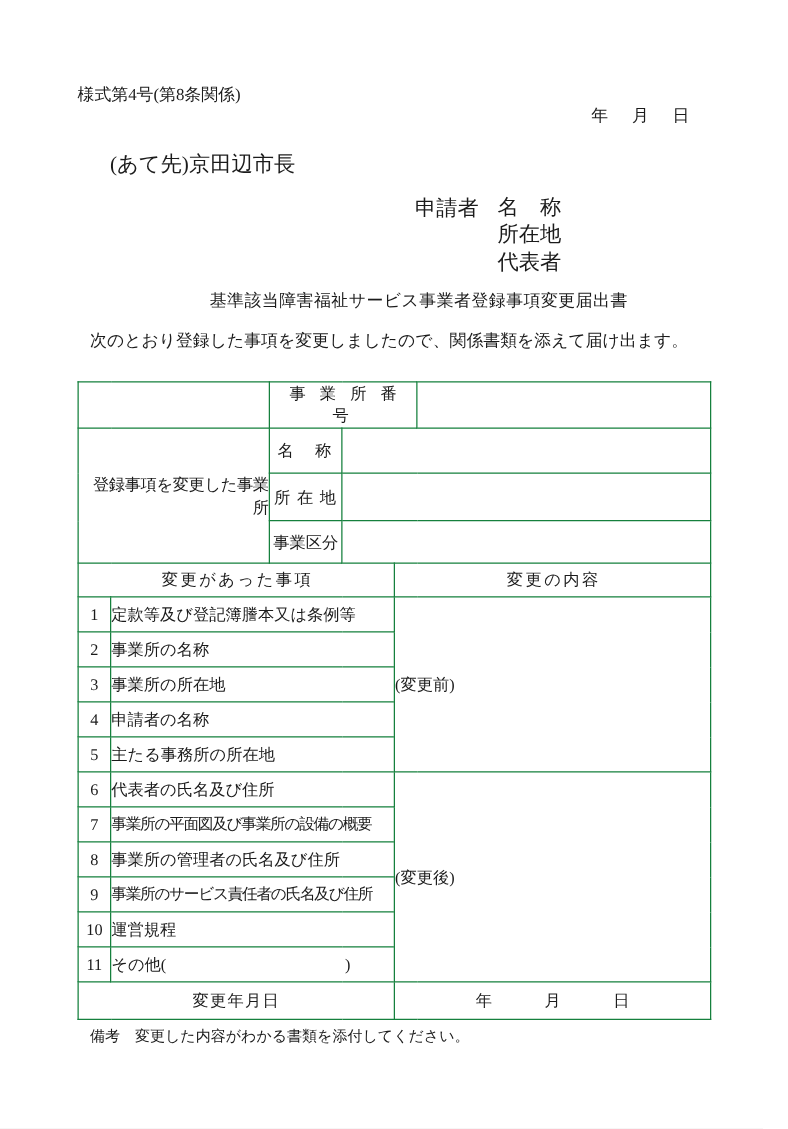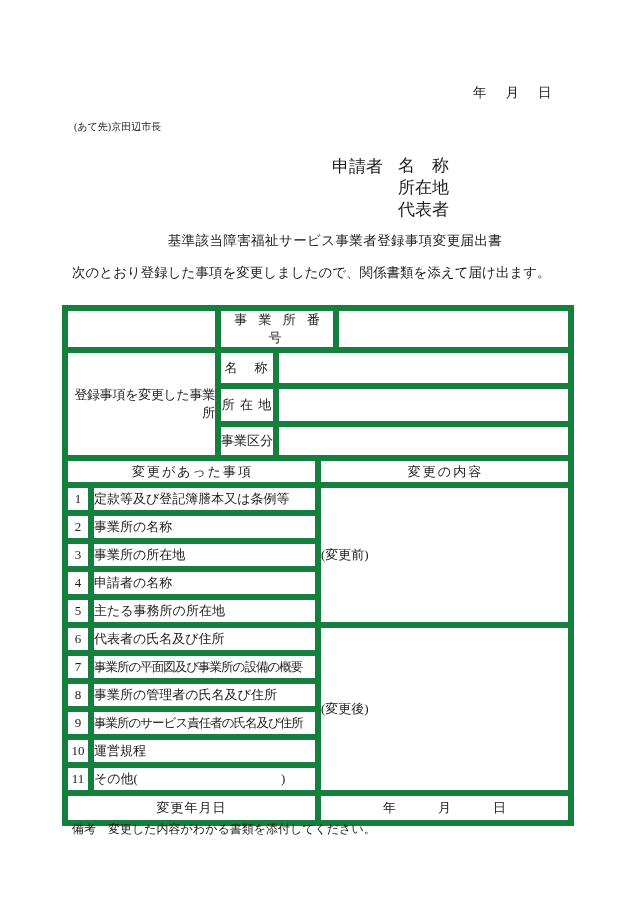--- a/index.html
+++ b/index.html
@@ -5,34 +5,34 @@
   html,body { margin:0; padding:0; background:#e9e9e9; }
   .page {
     position:relative; width:630px; height:903px; margin:0 auto;
     background:#ffffff; overflow:hidden;
     font-family:"Liberation Serif","DejaVu Serif",serif;
     color:#1b1b1b;
   }
   .abs { position:absolute; white-space:nowrap; }
   .form-number { left:62px; top:67px; font-size:13.5px; }
   .top-date { left:473px; top:84px; display:flex; column-gap:19px; font-size:13.5px; }
-  .addressee { left:74px; top:120px; font-size:10px; }
+  .addressee { left:88px; top:120px; font-size:17px; }
   .applicant { left:332px; top:155px; display:flex; font-size:17px; }
   .applicant .app-fields { margin-left:15px; }
   .applicant .app-fields div { line-height:22px; height:22px; }
   .doc-title { left:0; top:232px; width:100%; text-align:center; font-size:13.5px; letter-spacing:0.4px;padding-left:20px; }
   .intro { left:72px; top:264px; font-size:13.5px;text-align:right; }
   .note { left:72px; top:821px; font-size:12px; }
 
   table.form {
     position:absolute; left:62px; top:305px; width:506px;
     border-collapse:collapse; table-layout:fixed;
   }
   table.form td {
-    border:6px solid #15803d; padding:0; font-size:13px;
+    border:1px solid #15803d; padding:0; font-size:13px;
     vertical-align:middle; overflow:hidden;
   }
   td.nb { border:none; }
   tr.r1 { height:28px; }
   tr.r2 { height:36px; }
   tr.r3 { height:38px; }
   tr.r4 { height:34px; }
   tr.r5 { height:27px; }
   tr.ri { height:28px; }
   tr.rlast { height:30px;margin-left:32px; }
@@ -47,20 +47,21 @@
   td.item.tight { letter-spacing:-1px; font-size:12.5px; }
   td.content { vertical-align:top; padding:5px 6px 0 8px; font-size:13px; }
   td.cdate { text-align:center; letter-spacing:1px; }
   .dateflex { display:flex; justify-content:center; column-gap:42px; font-size:13px; }
 </style>
 </head>
 <body>
 
 <div class="page">
 
+  <div class="abs form-number">様式第4号(第8条関係)</div>
 
   <div class="abs top-date">
     <span>年</span>
     <span>月</span>
     <span>日</span>
   </div>
 
   <div class="abs addressee">(あて先)京田辺市長</div>
 
   <div class="abs applicant">

